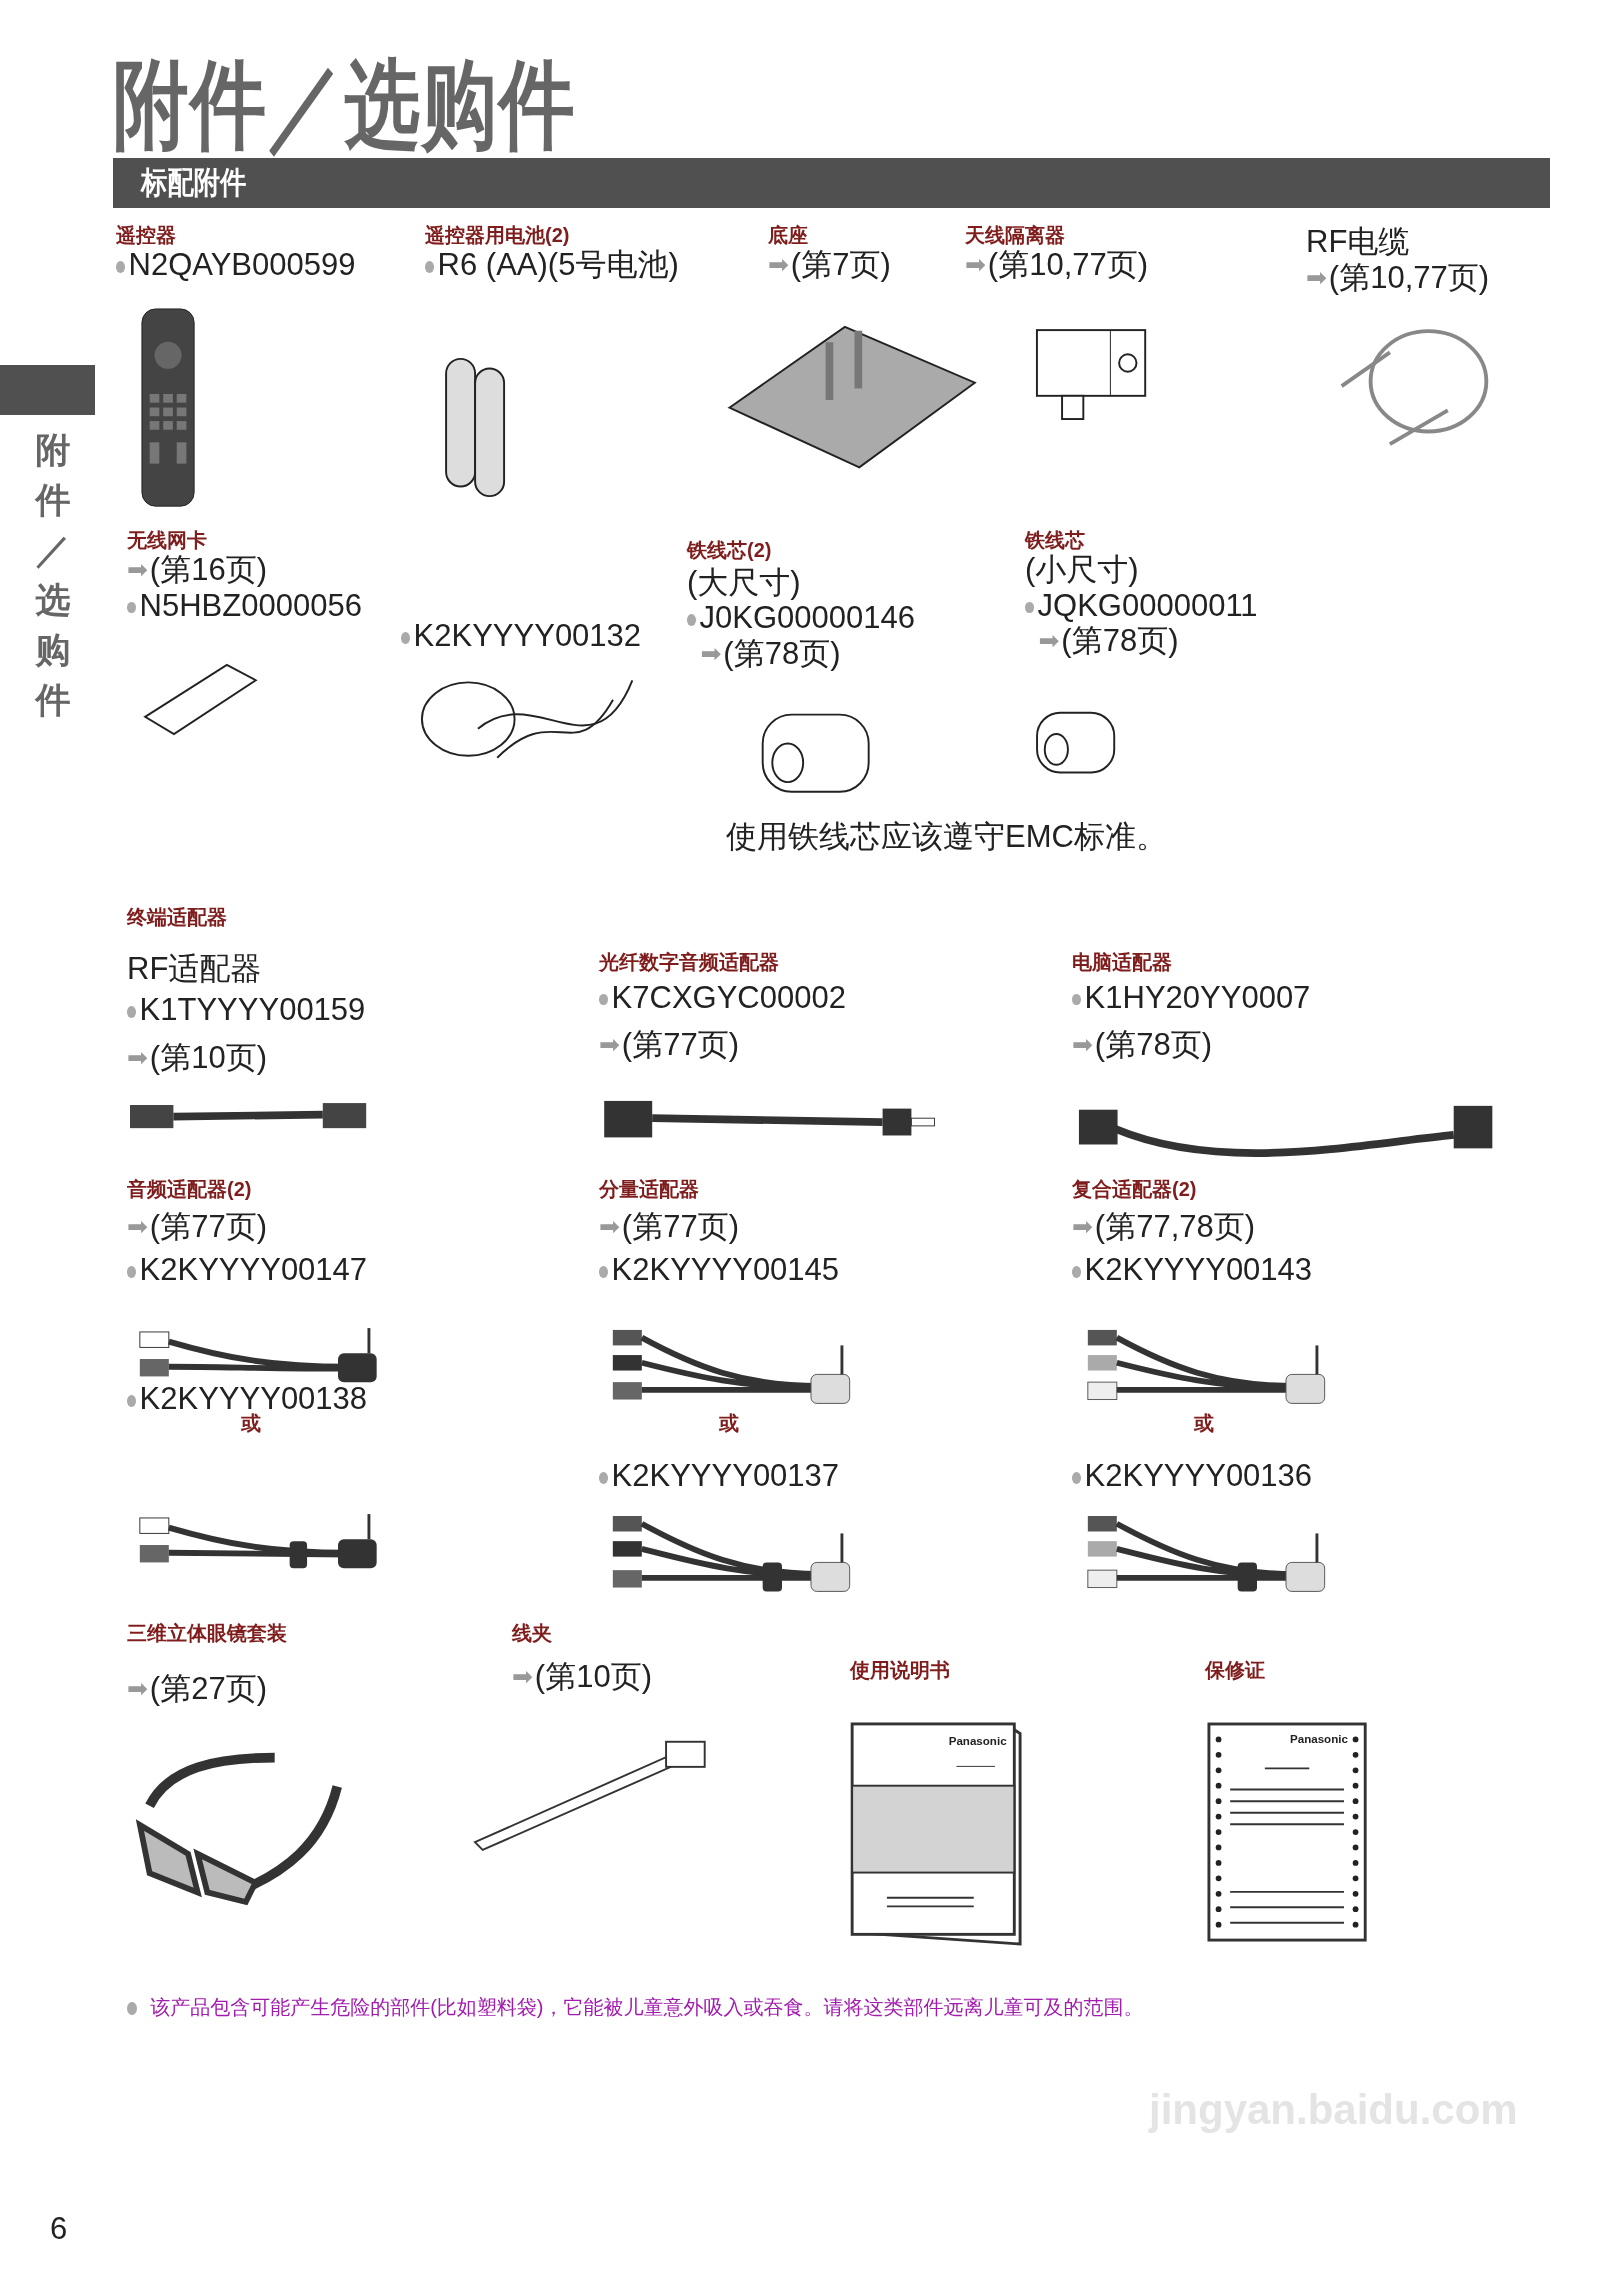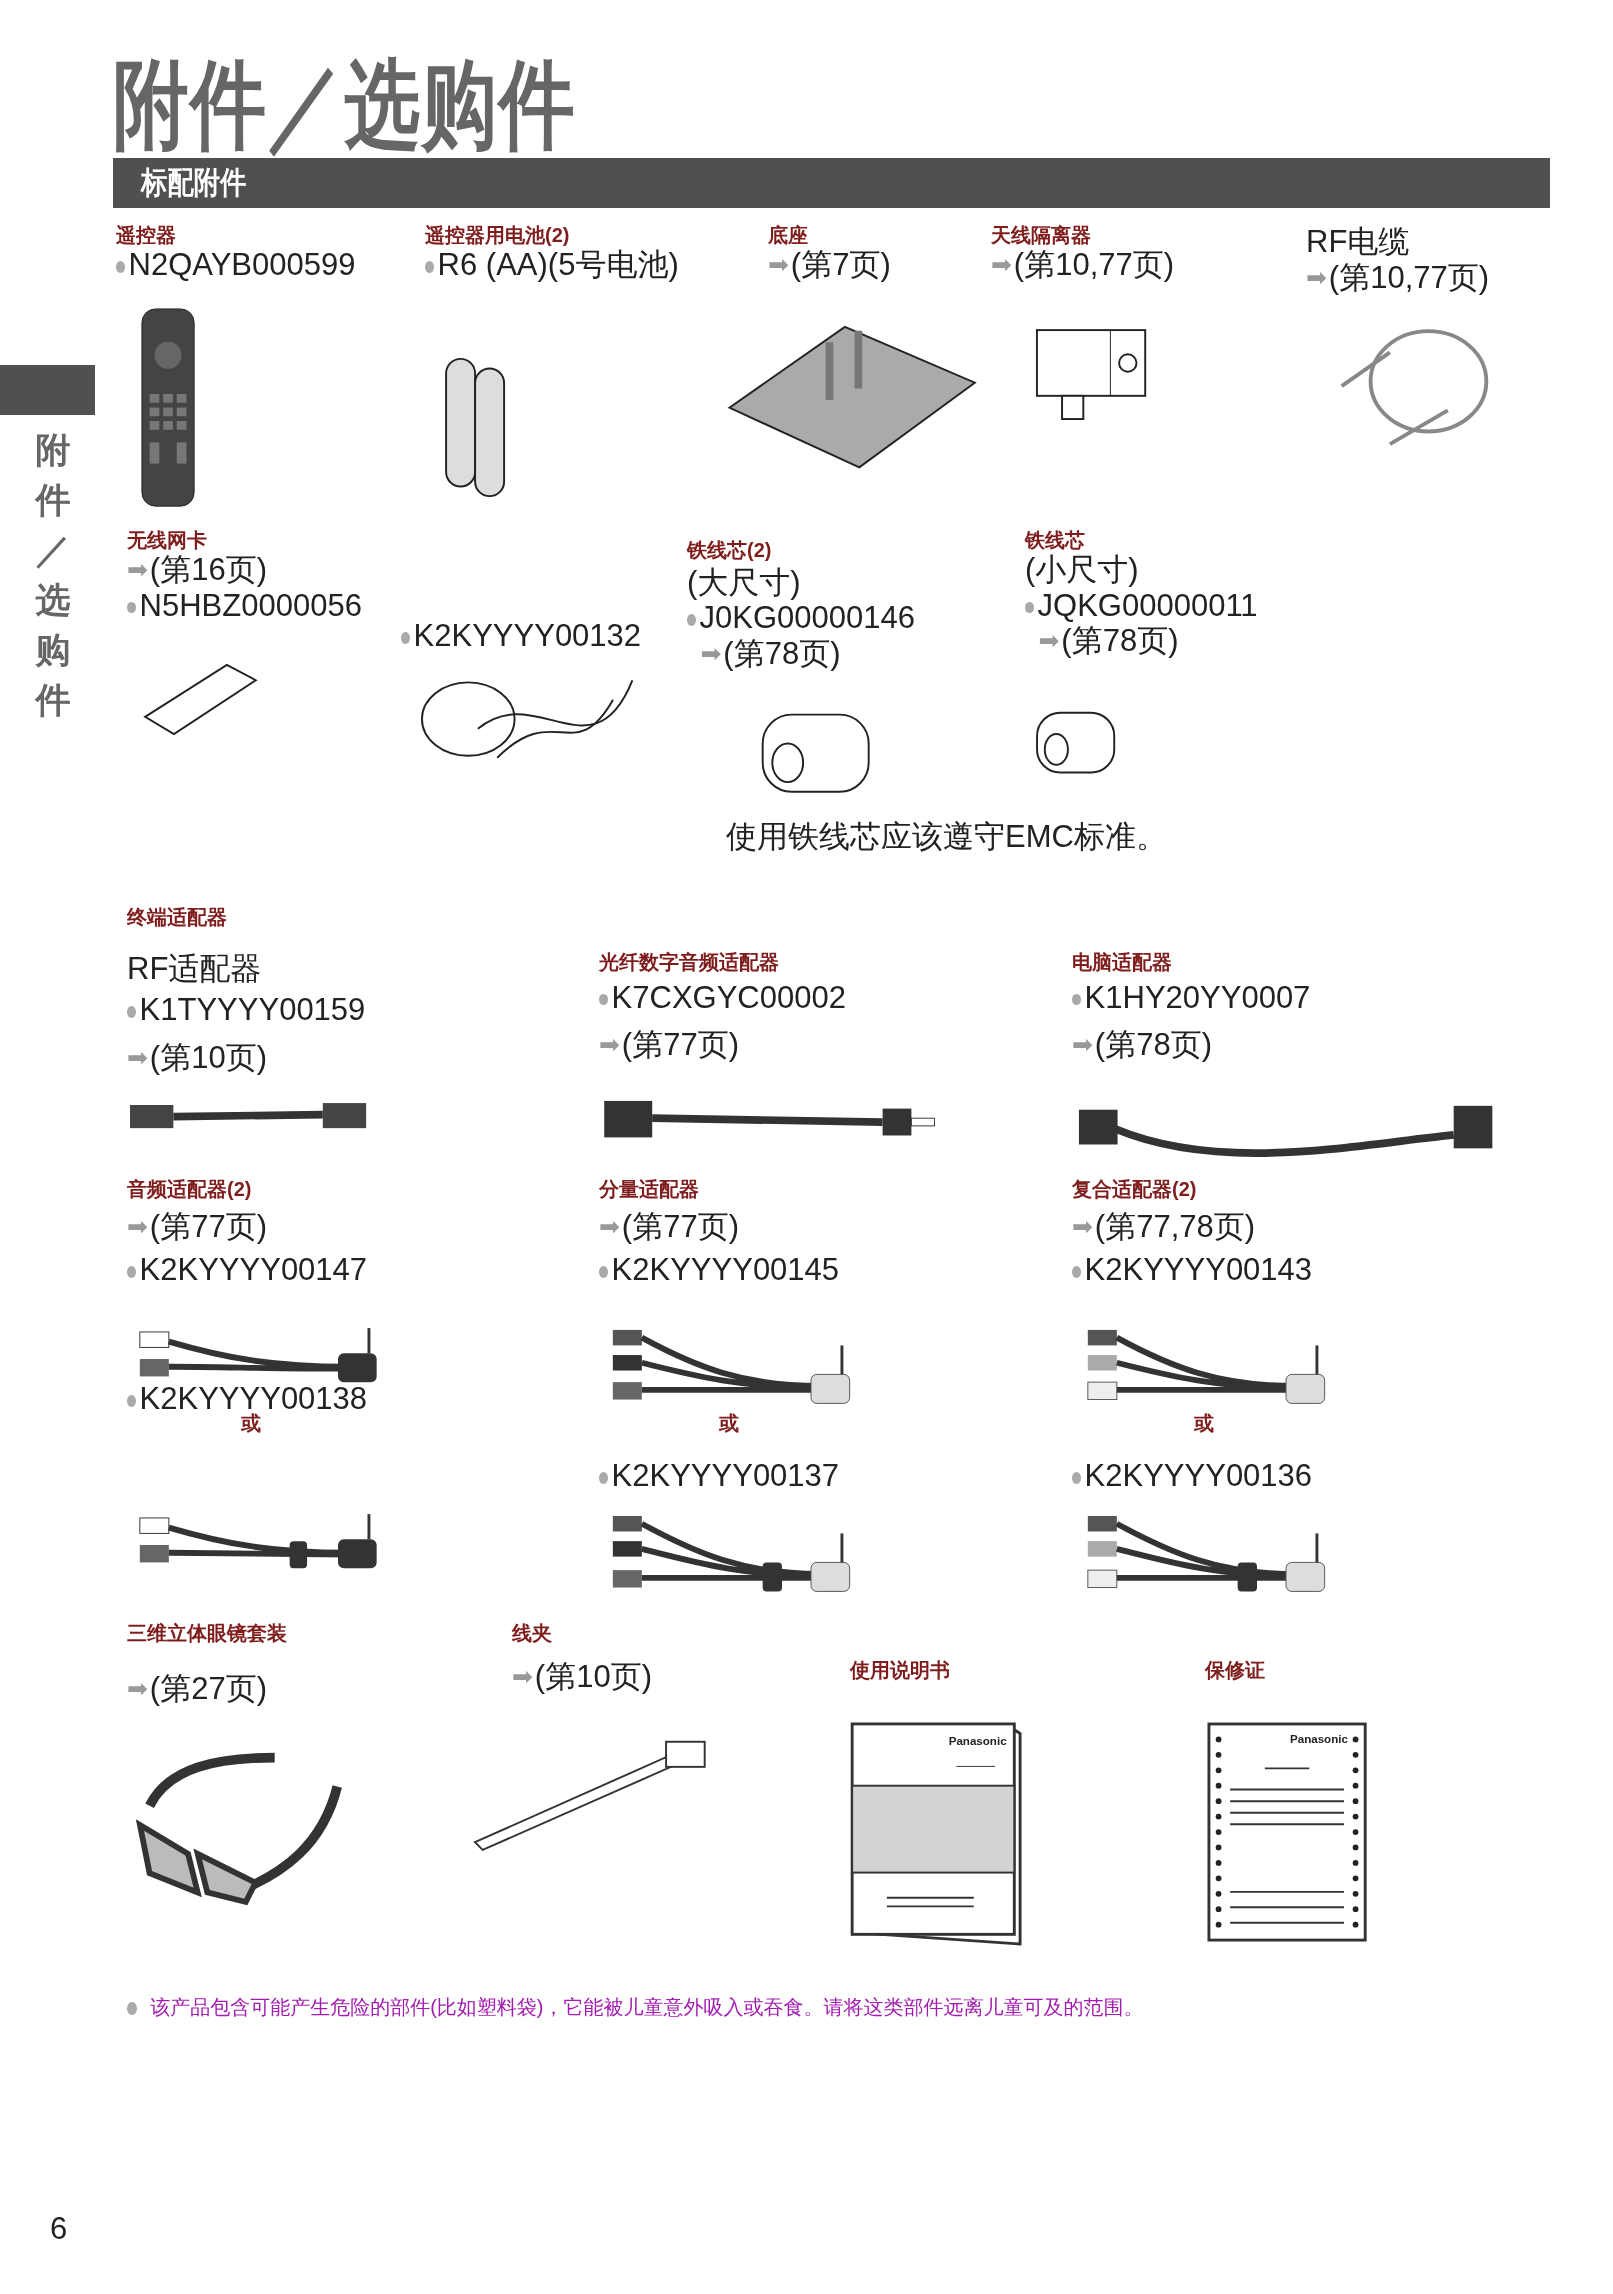--- a/index.html
+++ b/index.html
@@ -69,21 +69,21 @@
 <div class="abs" style="left:768px;top:224px">
   <div class="h">底座</div>
   <div class="t"><span class="arr">➡</span><span>(第7页)</span></div>
 </div>
 <svg style="left:729px;top:323px" width="251" height="154" viewBox="0 0 260 160">
   <polygon points="0,88 120,4 255,62 135,150" fill="#aaa" stroke="#222" stroke-width="2"></polygon>
   <rect x="100" y="20" width="8" height="60" fill="#777"></rect>
     <rect x="130" y="8" width="8" height="60" fill="#777"></rect>
 </svg>
 
-<div class="abs" style="left:991px;top:224px">
+<div class="abs" style="left:965px;top:224px">
   <div class="h">天线隔离器</div>
   <div class="t"><span class="arr">➡</span><span>(第10,77页)</span></div>
 </div>
 <svg style="left:1035px;top:328px" width="116" height="97" viewBox="0 0 120 100">
   <rect x="2" y="2" width="112" height="68" fill="#fff" stroke="#222" stroke-width="2"></rect>
   <line x1="78" y1="2" x2="78" y2="70" stroke="#222"></line>
     <circle cx="96" cy="36" r="9" fill="#fff" stroke="#222" stroke-width="2"></circle>
   <rect x="28" y="70" width="22" height="24" fill="#fff" stroke="#222" stroke-width="2"></rect>
 </svg>
 
@@ -323,16 +323,17 @@
       <line x1="24" y1="192" x2="142" y2="192"></line>
       <line x1="24" y1="208" x2="142" y2="208"></line>
     </g>
 </svg>
 
 <div class="abs note" style="left:127px;top:1994px;width:1400px;padding-left:25px;text-indent:-25px">
   <span style="display:inline-block;width:9.7px;height:13.5px;border-radius:50%;background:#aaa;margin-right:13.5px;vertical-align:middle;"></span><span>该产品包含可能产生危险的部件(比如塑料袋)，它能被儿童意外吸入或吞食。请将这类部件远离儿童可及的范围。</span>
 </div>
 
 <div class="abs wm">
+  <div style="font-size:42px;margin-top:9.7px">jingyan.baidu.com</div>
 </div>
 
 <div class="abs pagenum">6</div>
 
 
 </body></html>

